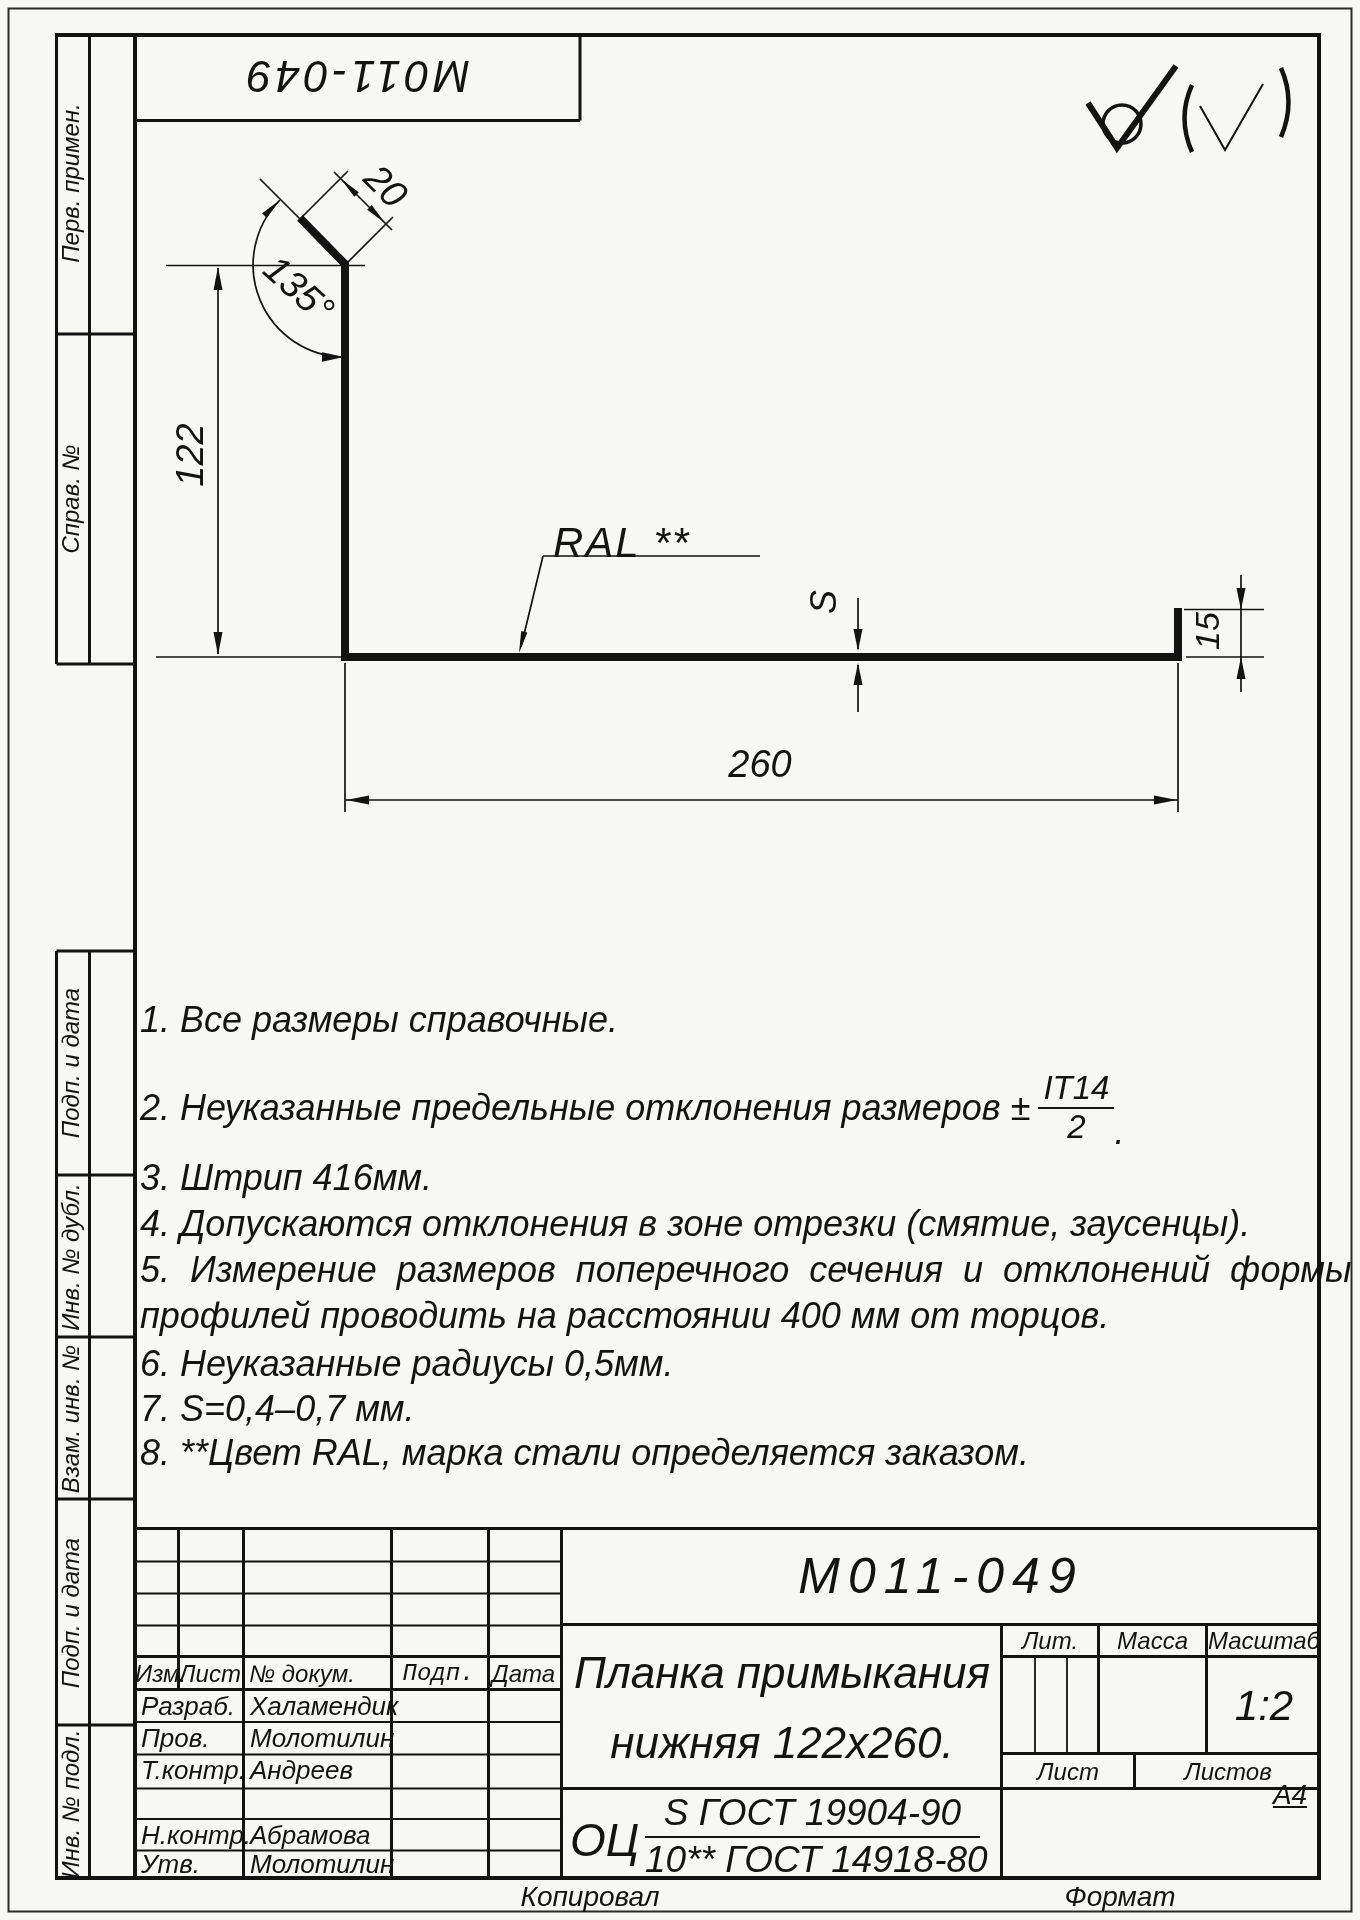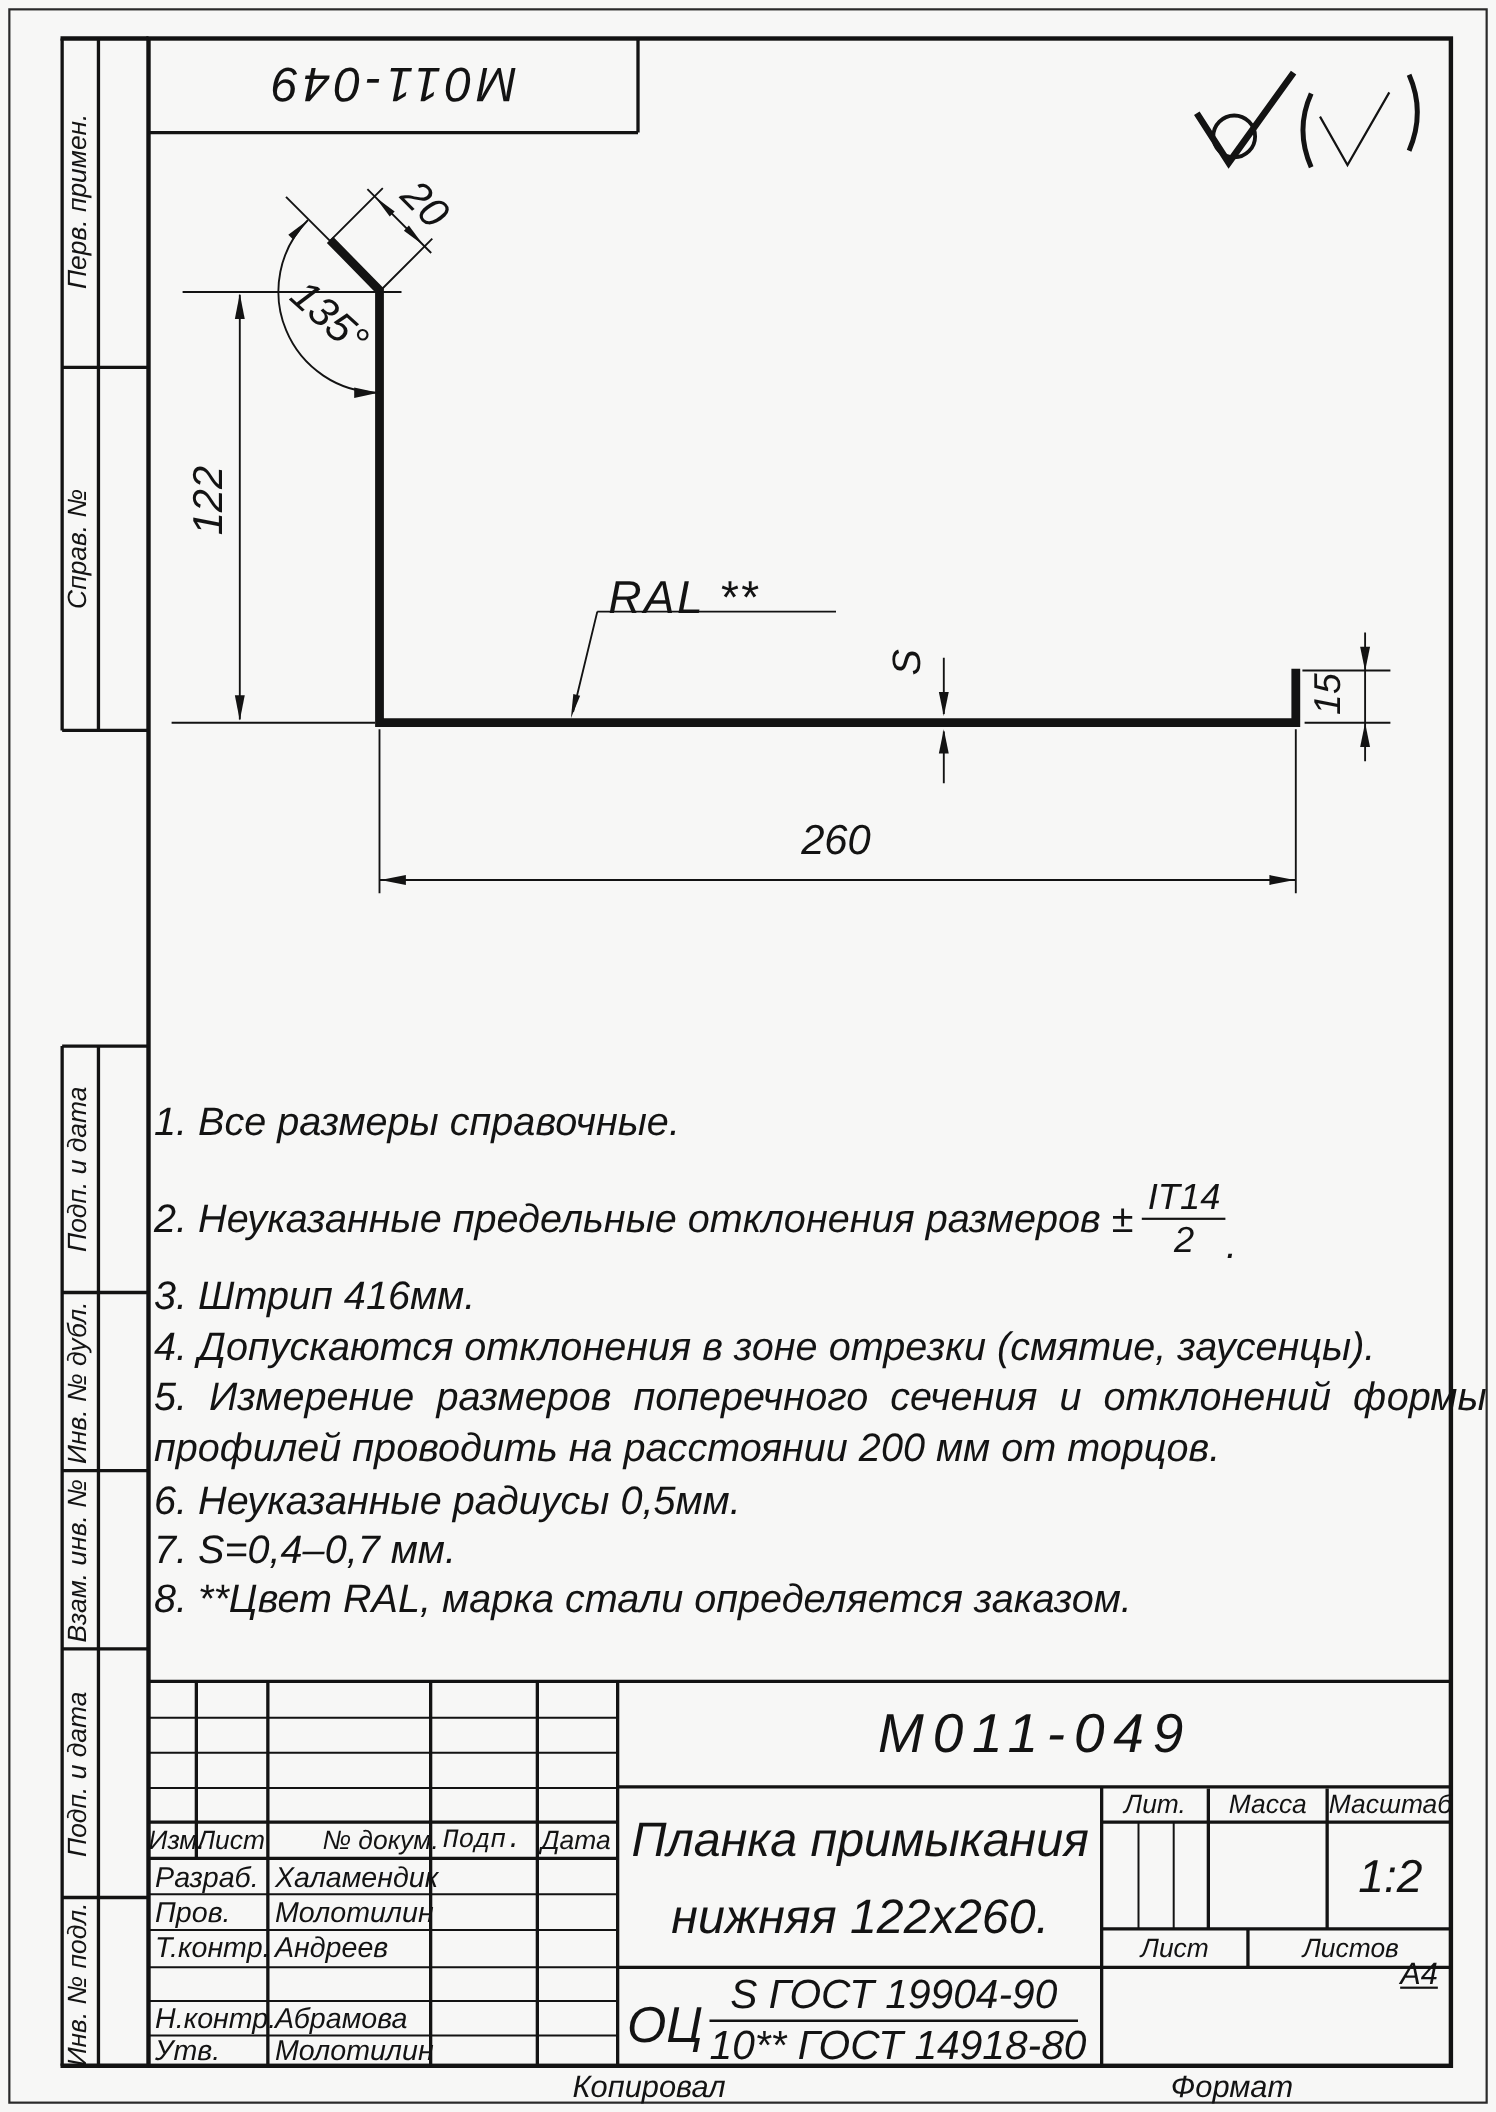--- a/index.html
+++ b/index.html
@@ -124,28 +124,28 @@
     <span>2.  Неуказанные предельные отклонения размеров ±</span>
     <span class="frac">
       <span class="num">IT14</span>
       <span>2</span>
     </span>
     <span style="align-self:flex-end;">.</span>
   </div>
   <div class="t note" style="top:1156px;">3.  Штрип  416мм.</div>
   <div class="t note" style="top:1202px;">4.  Допускаются отклонения в зоне отрезки (смятие, заусенцы).</div>
   <div class="t note wide" style="top:1248px;">5.  Измерение  размеров  поперечного  сечения  и  отклонений  формы</div>
-  <div class="t note" style="top:1294px;">профилей проводить на расстоянии 200 мм от торцов.</div>
+  <div class="t note" style="top:1294px;">профилей проводить на расстоянии 400 мм от торцов.</div>
   <div class="t note" style="top:1342px;">6.  Неуказанные радиусы 0,5мм.</div>
   <div class="t note" style="top:1387px;">7.  S=0,4–0,7 мм.</div>
   <div class="t note" style="top:1431px;">8.  **Цвет RAL, марка стали определяется заказом.</div>
 
   <div class="t c hdr" style="left:135px;top:1658px;width:43px;height:32px;line-height:32px;">Изм.</div>
   <div class="t c hdr" style="left:178px;top:1658px;width:64px;height:32px;line-height:32px;">Лист</div>
-  <div class="t c hdr" style="left:242px;top:1658px;width:120px;height:32px;line-height:32px;padding-left:44px;">№ докум.</div>
+  <div class="t c hdr" style="left:242px;top:1658px;width:120px;height:32px;line-height:32px;">№ докум.</div>
   <div class="t c hdr" style="left:390px;top:1658px;width:97px;height:16px;line-height:32px;font-family:Liberation Mono, monospace;">Подп.</div>
   <div class="t c hdr" style="left:487px;top:1658px;width:73px;height:32px;line-height:32px;">Дата</div>
 
   <div class="t tb" style="left:141px;top:1690px;">Разраб.</div>
   <div class="t tb" style="left:250px;top:1690px;">Халамендик</div>
   <div class="t tb" style="left:141px;top:1722px;">Пров.</div>
   <div class="t tb" style="left:250px;top:1722px;">Молотилин</div>
   <div class="t tb" style="left:141px;top:1754px;">Т.контр.</div>
   <div class="t tb" style="left:250px;top:1754px;">Андреев</div>
   <div class="t tb" style="left:141px;top:1819px;">Н.контр.</div>

